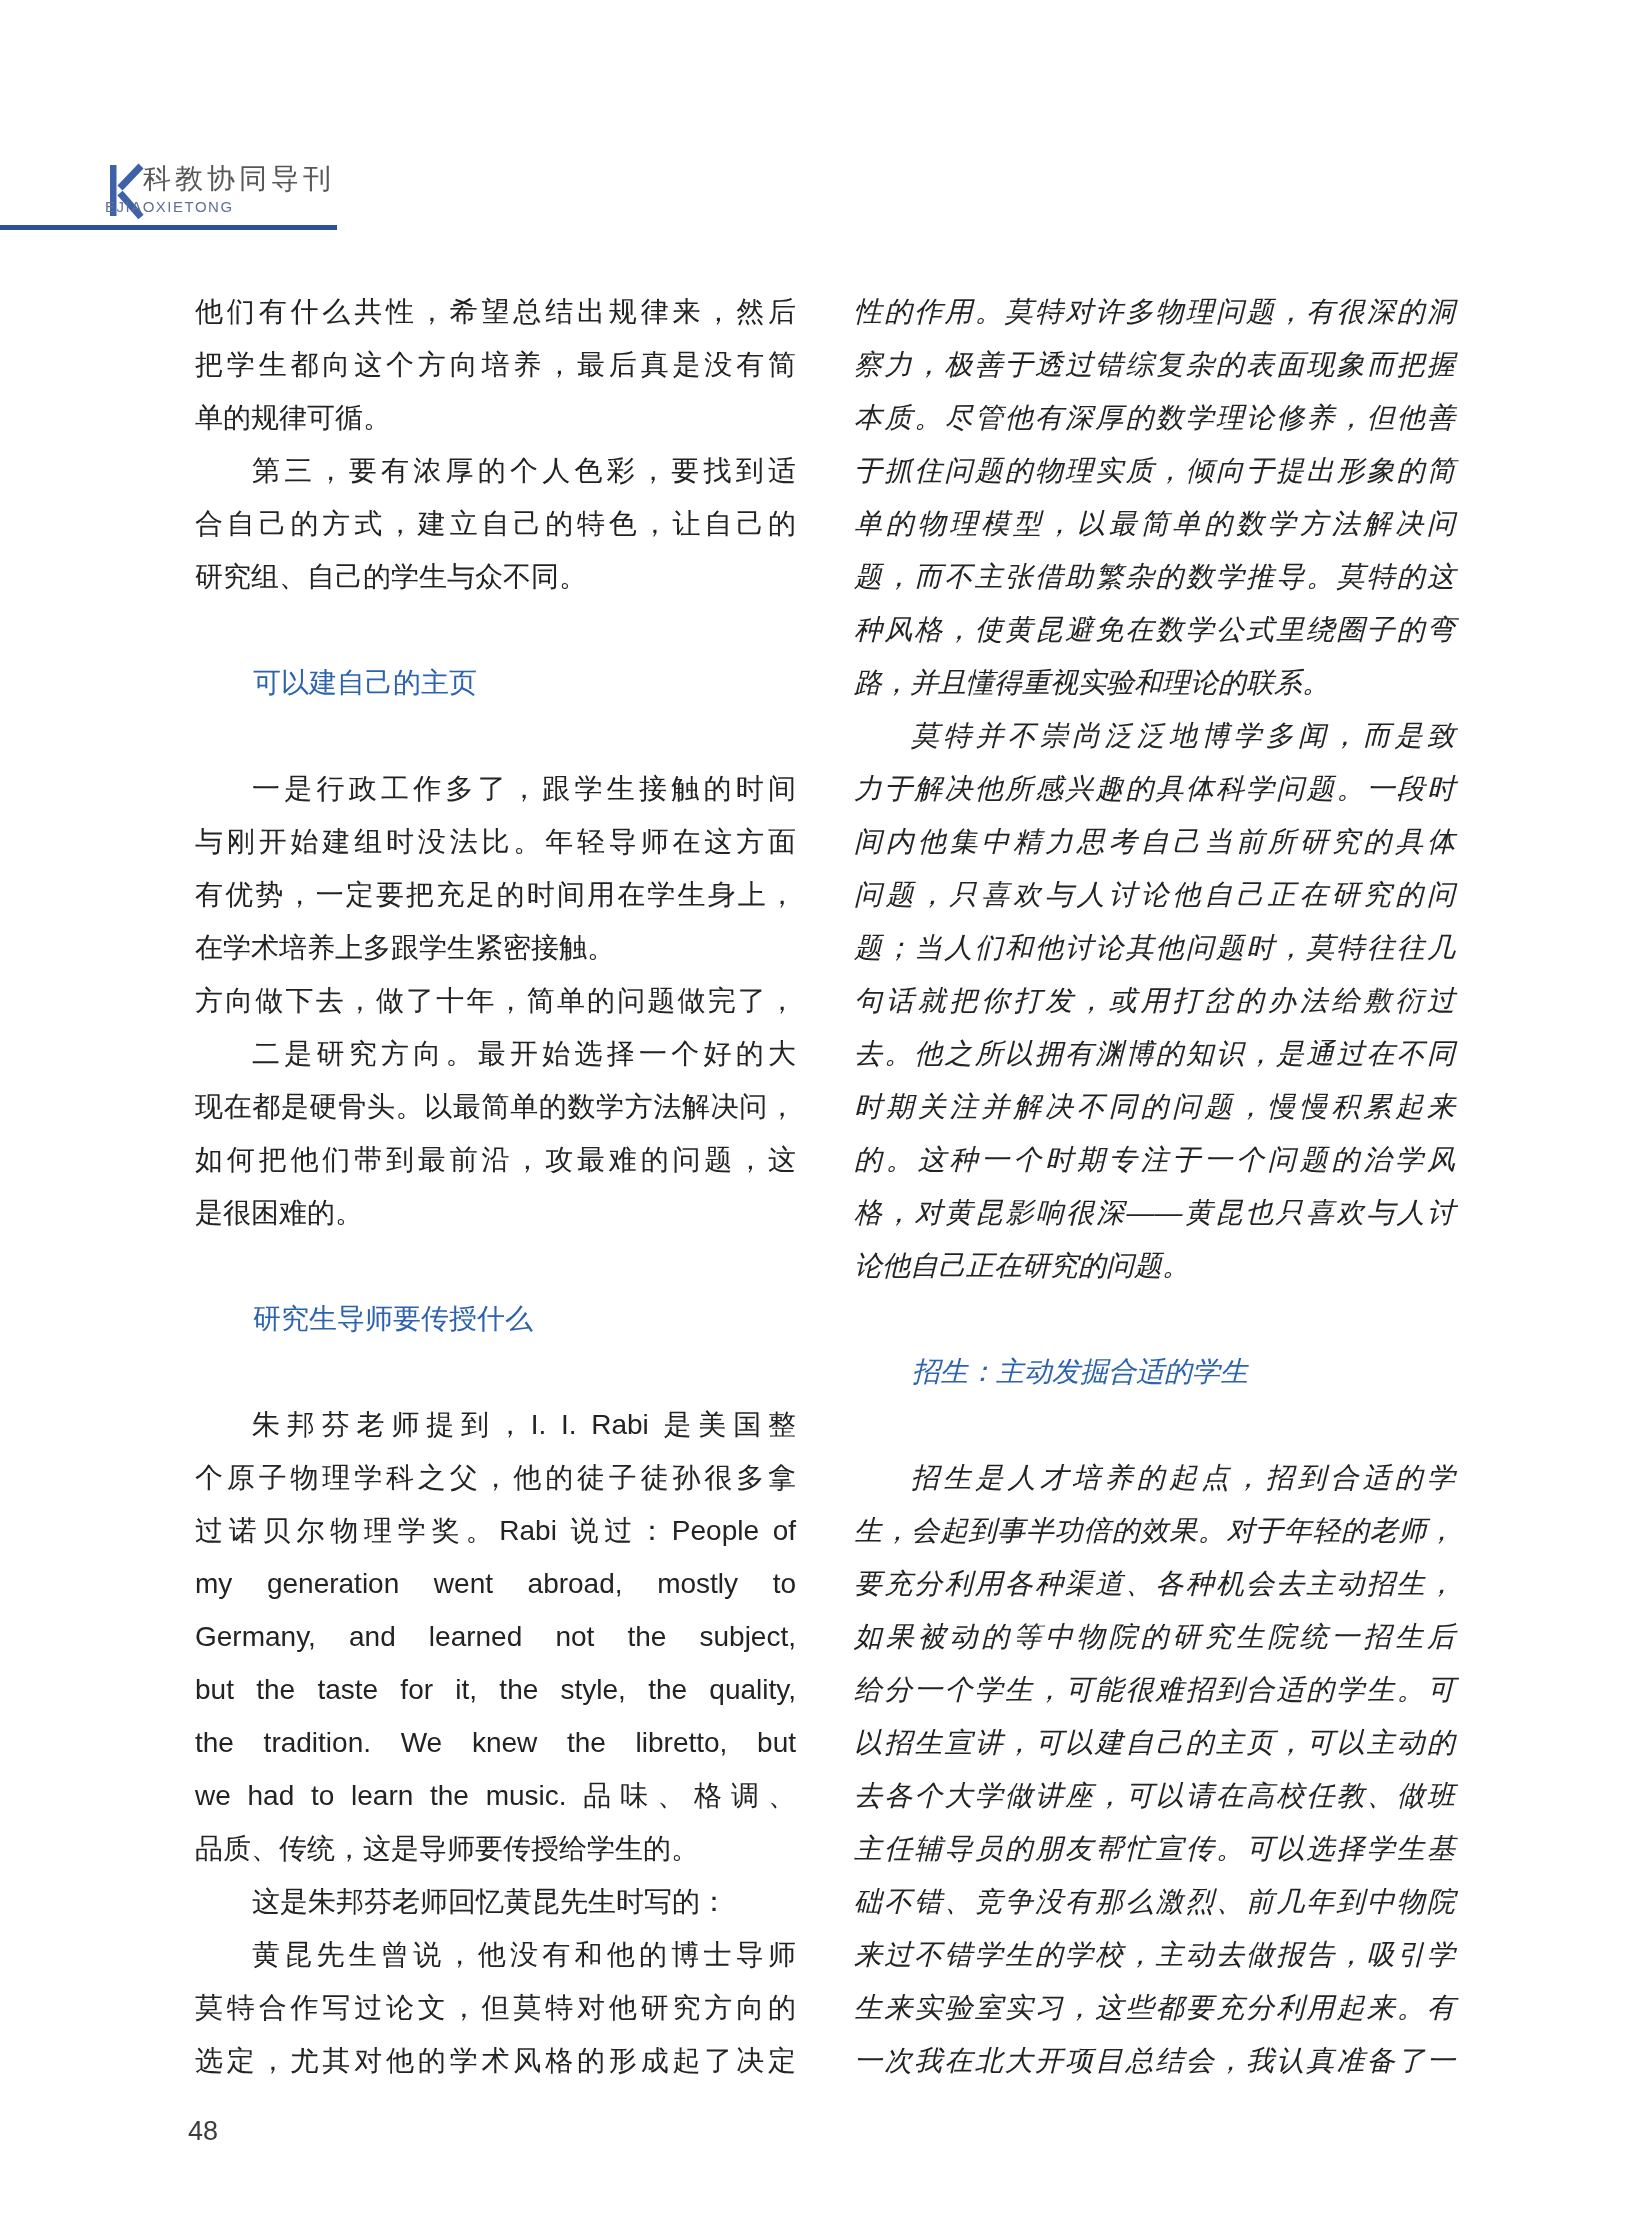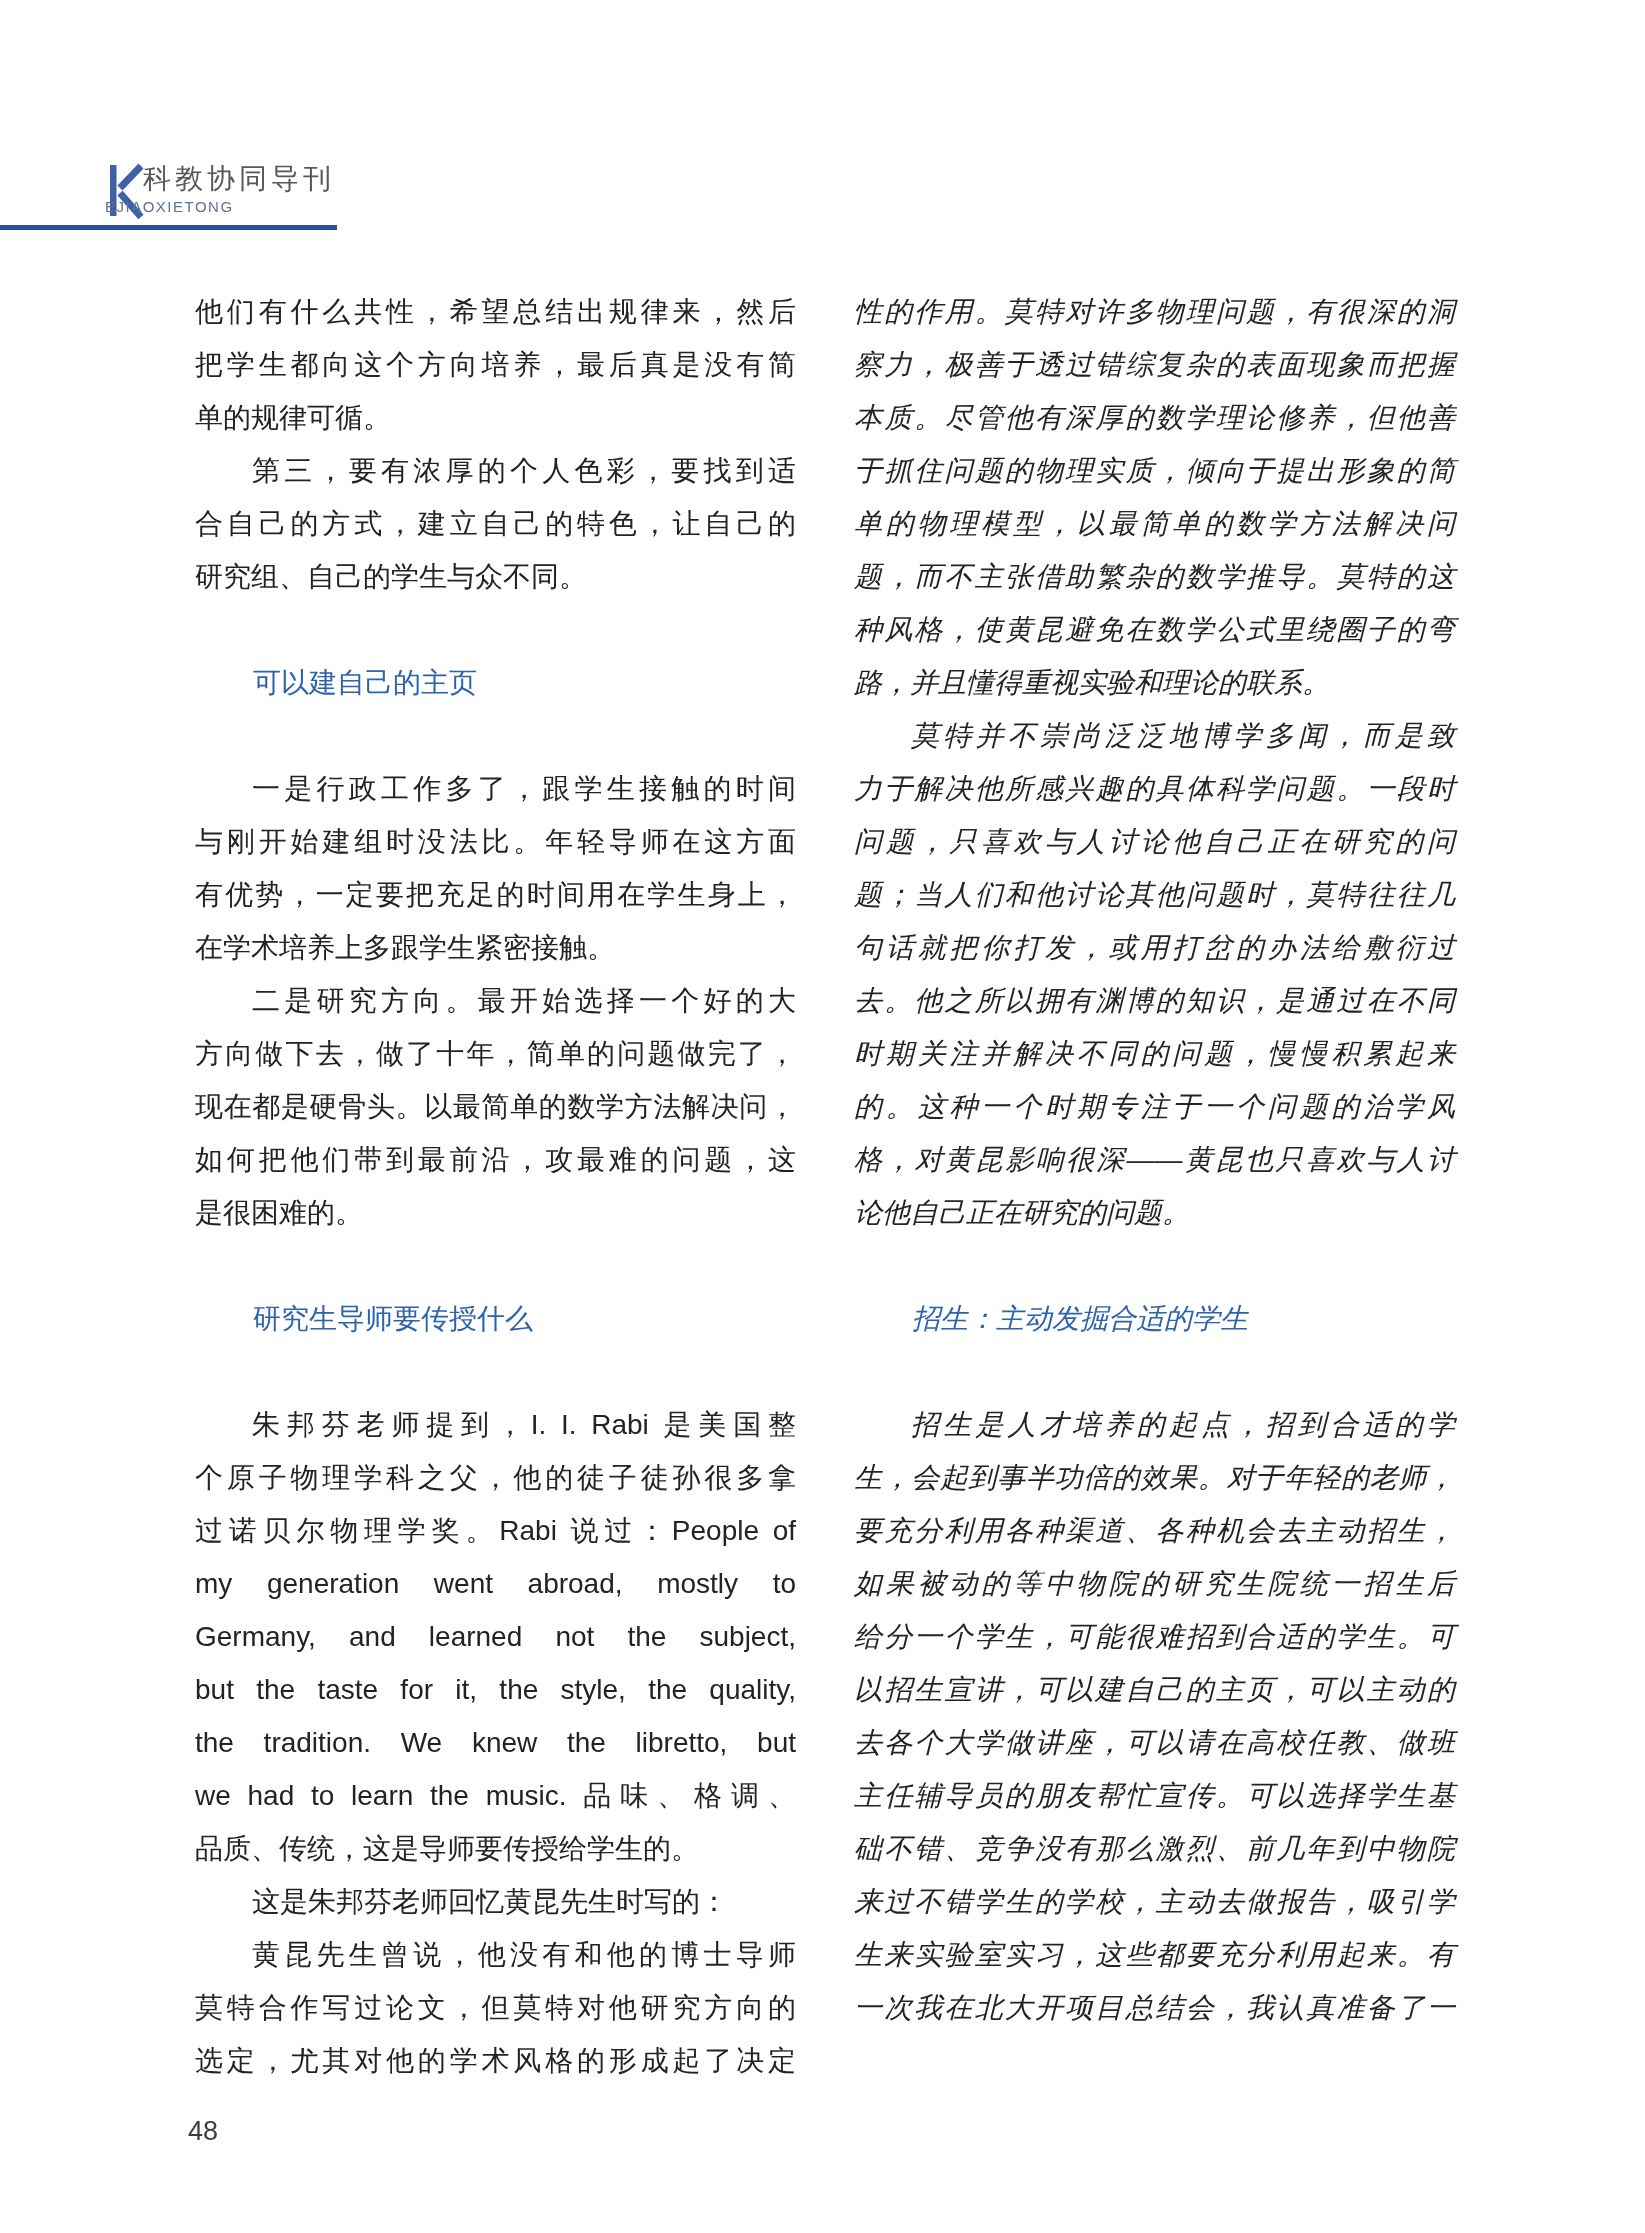--- a/index.html
+++ b/index.html
@@ -82,22 +82,22 @@
         <div class="line body indent">第三，要有浓厚的个人色彩，要找到适</div>
         <div class="line body">合自己的方式，建立自己的特色，让自己的</div>
         <div class="line body end">研究组、自己的学生与众不同。</div>
         <div class="line blank"></div>
         <div class="line head">可以建自己的主页</div>
         <div class="line blank"></div>
         <div class="line body indent">一是行政工作多了，跟学生接触的时间</div>
         <div class="line body">与刚开始建组时没法比。年轻导师在这方面</div>
         <div class="line body">有优势，一定要把充足的时间用在学生身上，</div>
         <div class="line body end">在学术培养上多跟学生紧密接触。</div>
+        <div class="line body">方向做下去，做了十年，简单的问题做完了，</div>
         <div class="line body indent">二是研究方向。最开始选择一个好的大</div>
-        <div class="line body">方向做下去，做了十年，简单的问题做完了，</div>
         <div class="line body">现在都是硬骨头。以最简单的数学方法解决问，</div>
         <div class="line body">如何把他们带到最前沿，攻最难的问题，这</div>
         <div class="line body end">是很困难的。</div>
         <div class="line blank"></div>
         <div class="line head">研究生导师要传授什么</div>
         <div class="line blank"></div>
         <div class="line body indent">朱邦芬老师提到，I. I. Rabi 是美国整</div>
         <div class="line body">个原子物理学科之父，他的徒子徒孙很多拿</div>
         <div class="line body">过诺贝尔物理学奖。Rabi 说过：People of</div>
         <div class="line body">my generation went abroad, mostly to</div>
@@ -115,20 +115,21 @@
         <div class="line body">性的作用。莫特对许多物理问题，有很深的洞</div>
         <div class="line body">察力，极善于透过错综复杂的表面现象而把握</div>
         <div class="line body">本质。尽管他有深厚的数学理论修养，但他善</div>
         <div class="line body">于抓住问题的物理实质，倾向于提出形象的简</div>
         <div class="line body">单的物理模型，以最简单的数学方法解决问</div>
         <div class="line body">题，而不主张借助繁杂的数学推导。莫特的这</div>
         <div class="line body">种风格，使黄昆避免在数学公式里绕圈子的弯</div>
         <div class="line body end">路，并且懂得重视实验和理论的联系。</div>
         <div class="line body indent">莫特并不崇尚泛泛地博学多闻，而是致</div>
         <div class="line body">力于解决他所感兴趣的具体科学问题。一段时</div>
+        <div class="line body">间内他集中精力思考自己当前所研究的具体</div>
         <div class="line body">问题，只喜欢与人讨论他自己正在研究的问</div>
         <div class="line body">题；当人们和他讨论其他问题时，莫特往往几</div>
         <div class="line body">句话就把你打发，或用打岔的办法给敷衍过</div>
         <div class="line body">去。他之所以拥有渊博的知识，是通过在不同</div>
         <div class="line body">时期关注并解决不同的问题，慢慢积累起来</div>
         <div class="line body">的。这种一个时期专注于一个问题的治学风</div>
         <div class="line body">格，对黄昆影响很深——黄昆也只喜欢与人讨</div>
         <div class="line body end">论他自己正在研究的问题。</div>
         <div class="line blank"></div>
         <div class="line head">招生：主动发掘合适的学生</div>

